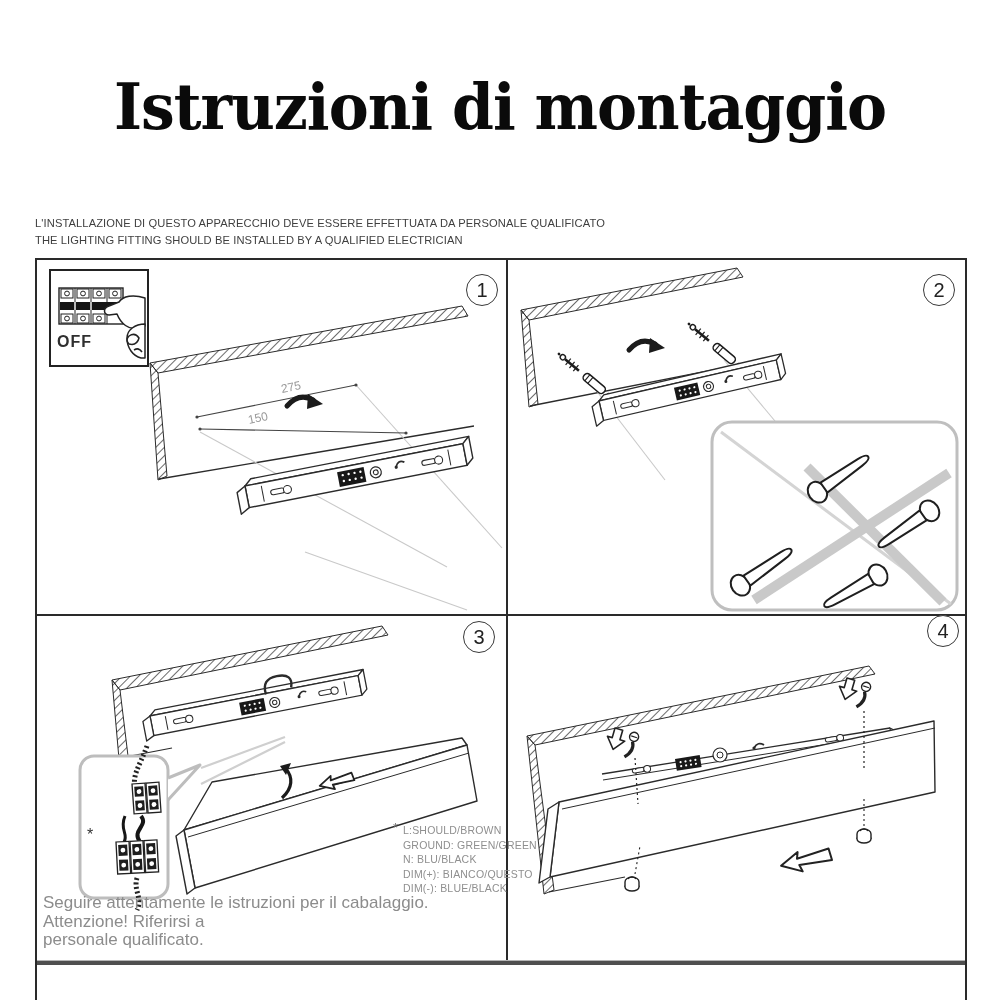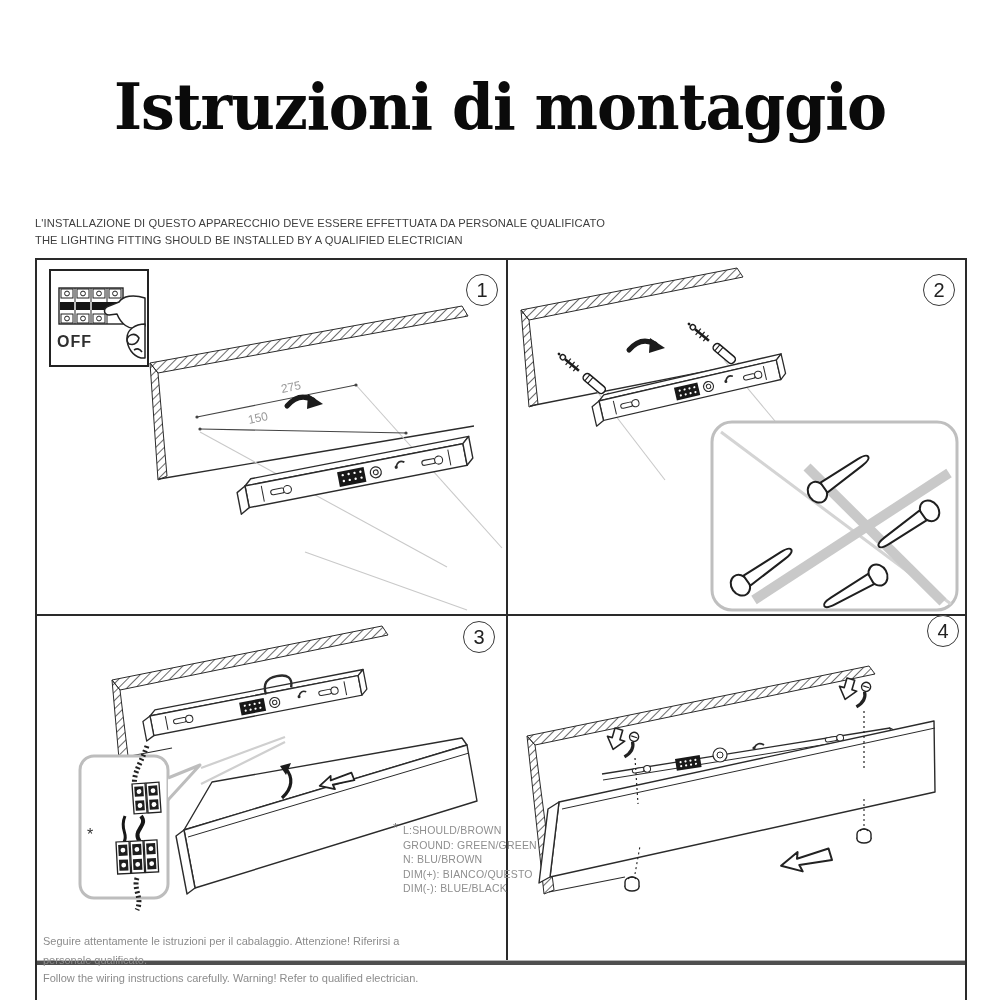--- a/index.html
+++ b/index.html
@@ -20,21 +20,21 @@
   .p1{left:0;top:0;}  .p2{left:470px;top:0;}
   .p3{left:0;top:356px;} .p4{left:470px;top:356px;}
   .badge{position:absolute;width:30px;height:30px;border:1.7px solid #3a3a3a;border-radius:50%;
          background:#fff;display:flex;align-items:center;justify-content:center;
          font-size:20px;color:#222;}
   .b1{left:429px;top:14px;} .b2{left:886px;top:14px;}
   .b3{left:426px;top:361px;} .b4{left:890px;top:355px;}
   .legend{position:absolute;left:366px;top:563px;font-size:10.5px;line-height:14.5px;
           color:#8f8f8f;letter-spacing:.2px;}
   .legend .star{position:absolute;left:-10px;top:-2px;color:#6f6f6f;font-size:13px;}
-  .notes{position:absolute;left:6px;top:672px;width:450px;font-size:11px;
+  .notes{position:absolute;left:6px;top:634px;width:450px;font-size:17px;
          line-height:18.5px;color:#8c8c8c;}
   .off-text{font-family:"Liberation Sans",sans-serif;font-size:16px;font-weight:600;
             fill:#2f2f2f;letter-spacing:1px;}
   .dim-text{font-family:"Liberation Sans",sans-serif;font-size:12px;fill:#9a9a9a;}
   svg{display:block;}
 </style>
 </head>
 <body>
 
 <div class="page">
@@ -451,24 +451,23 @@
       <span>3</span>
       </div>
     <div class="badge b4">
       <span>4</span>
       </div>
 
     <div class="legend">
       <span class="star">*</span>
       <div>L:SHOULD/BROWN</div>
       <div>GROUND: GREEN/GREEN</div>
-      <div>N: BLU/BROWN</div>
+      <div>N: BLU/BLACK</div>
       <div>DIM(+): BIANCO/QUESTO</div>
       <div>DIM(-): BLUE/BLACK</div>
     </div>
 
     <div class="notes">
       <div>Seguire attentamente le istruzioni per il cabalaggio. Attenzione! Riferirsi a</div>
       <div>personale qualificato.</div>
-      <div>Follow the wiring instructions carefully. Warning! Refer to qualified electrician.</div>
     </div>
   </div>
 </div>
 
 </body></html>

